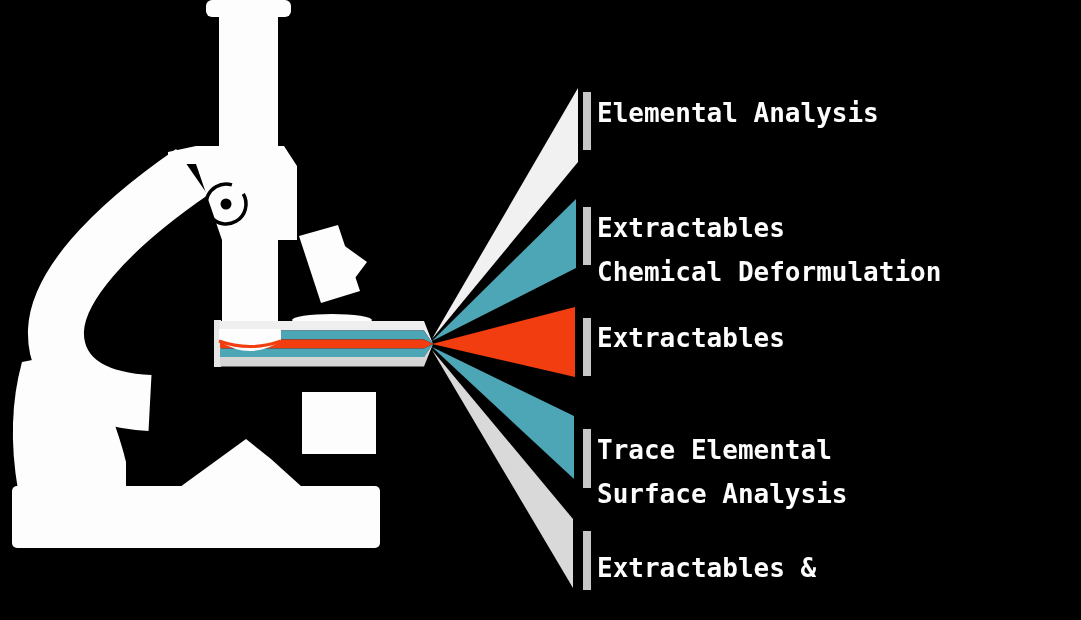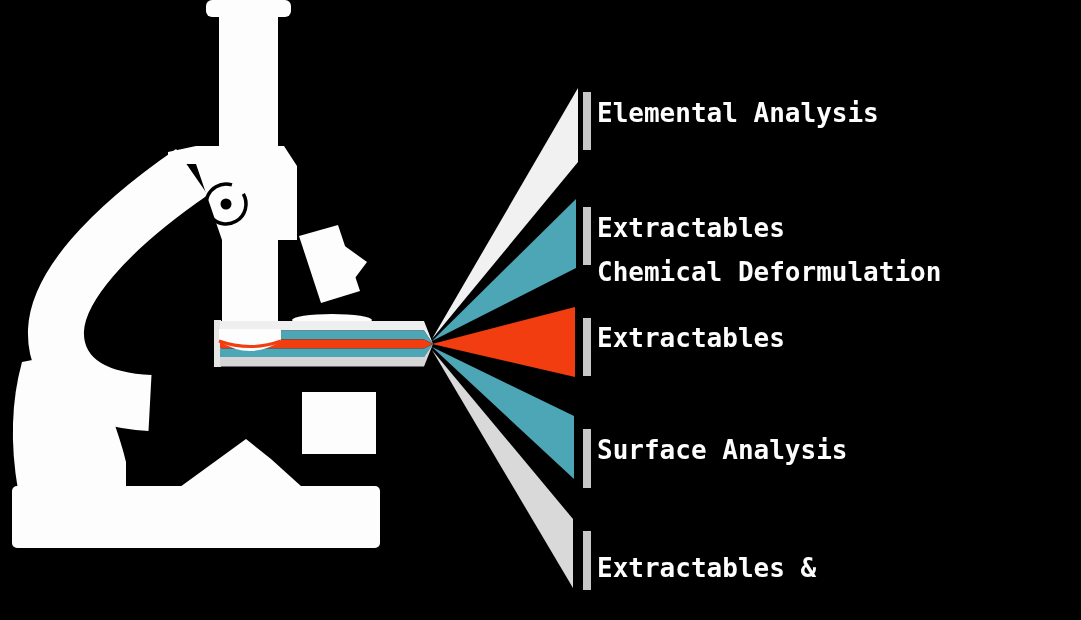--- a/index.html
+++ b/index.html
@@ -97,20 +97,21 @@
   <div class="ray-label" style="top:206px">
     <div>Extractables</div>
     <div>Chemical Deformulation</div>
   </div>
 
   <div class="ray-label" style="top:316px">
     <div>Extractables</div>
   </div>
 
   <div class="ray-label" style="top:428px">
+    <div>Trace Elemental</div>
     <div>Surface Analysis</div>
   </div>
 
   <div class="ray-label" style="top:546px">
     <div>Extractables &amp;</div>
   </div>
 
 </div>
 
 </body></html>

